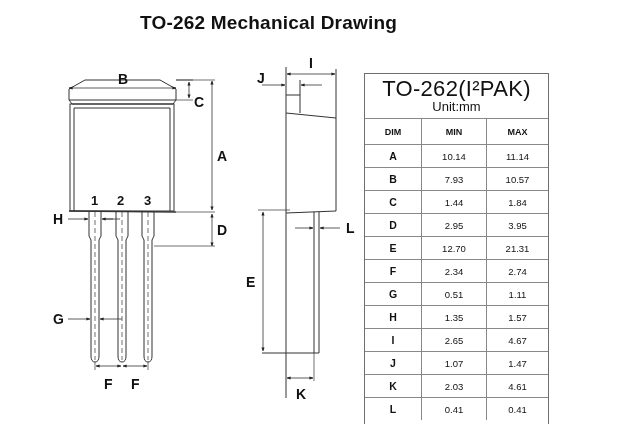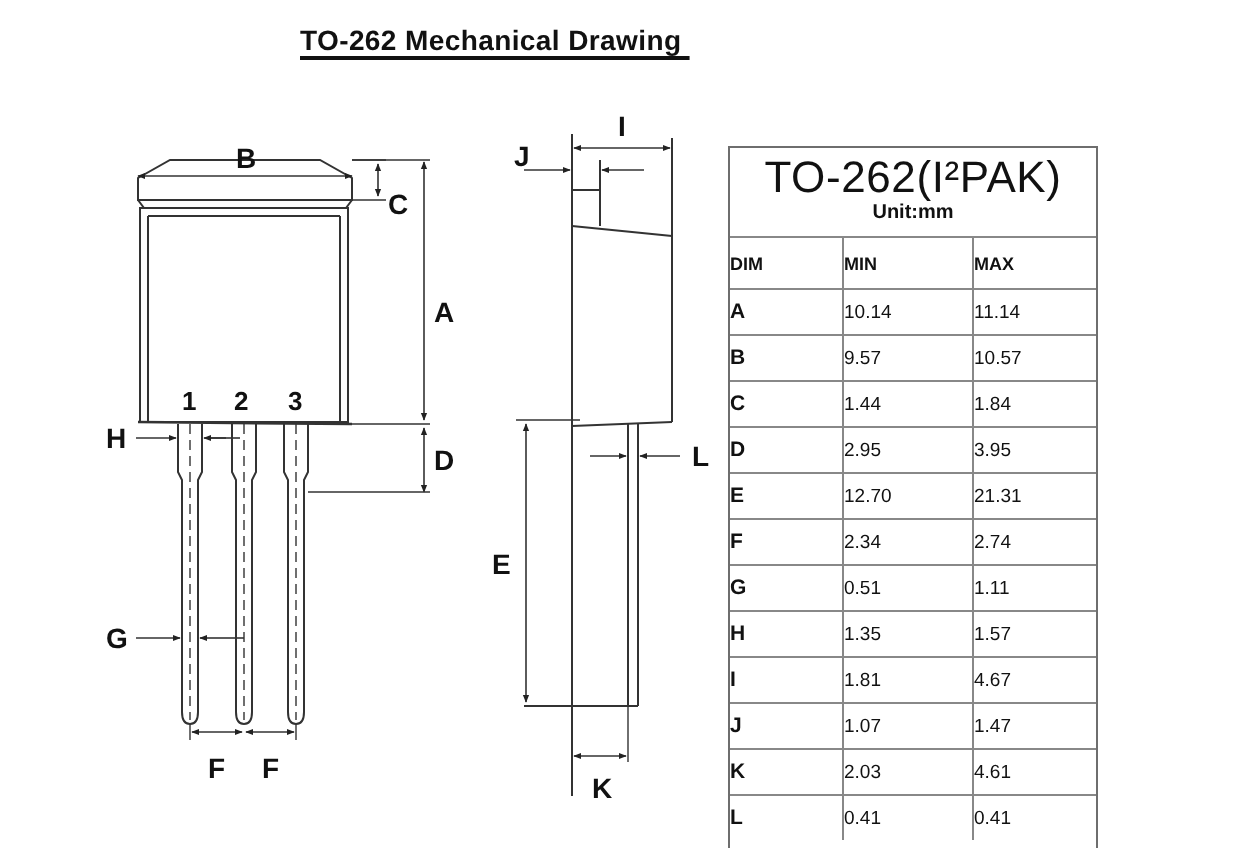--- a/index.html
+++ b/index.html
@@ -1,36 +1,36 @@
 <!DOCTYPE html>
 <html><head>
 <meta charset="utf-8">
 <style>
   html, body { margin: 0; padding: 0; background: #ffffff; }
   body { width: 617px; height: 424px; position: relative; overflow: hidden; font-family: "Liberation Sans", sans-serif; color: #111; }
   .title {
-    position: absolute; left: 150px; top: 12px; font-size: 14px; font-weight: bold;
-    text-decoration: underline; text-decoration-thickness: 2px; text-underline-offset: 3px;
+    position: absolute; left: 140px; top: 12px; font-size: 19px; font-weight: bold;
+    text-decoration-thickness: 2px; text-underline-offset: 3px;
     white-space: pre; letter-spacing: 0.2px;
   }
   svg.drawing { position: absolute; left: 0; top: 0; }
   svg text { font-family: "Liberation Sans", sans-serif; font-weight: bold; fill: #111; }
 
   .dimtable {
     position: absolute; left: 364px; top: 73px; width: 185px; height: 384px;
     border: 1.5px solid #6e6e6e; box-sizing: border-box; border-collapse: collapse;
   }
   .dimtable .hdr {
     height: 44px; border-bottom: 1px solid #888; text-align: center; position: relative;
   }
   .dimtable .pkg { font-size: 22px; font-weight: normal; padding-top: 3px; letter-spacing: 0.3px; line-height: 24px; }
-  .dimtable .unit { font-size: 10px; font-weight: bold; line-height: 12px; }
+  .dimtable .unit { font-size: 13px; font-weight: normal; line-height: 12px; }
   table.grid { width: 100%; border-collapse: collapse; table-layout: fixed; }
   table.grid td, table.grid th {
-    border: 1px solid #888; text-align: left; font-size: 9.5px; height: 22px; padding: 0; font-weight: normal;
+    border: 1px solid #888; text-align: center; font-size: 9.5px; height: 22px; padding: 0; font-weight: normal;
   }
   table.grid tr:last-child td { border-bottom: none; }
   table.grid td:first-child, table.grid th:first-child { border-left: none; width: 56px; }
   table.grid td:last-child, table.grid th:last-child { border-right: none; width: 61px; }
   table.grid th { font-weight: bold; font-size: 9px; height: 25px; border-top: none; }
   table.grid td.dim { font-weight: bold; font-size: 10.5px; }
 </style>
 </head>
 <body>
 
@@ -156,21 +156,21 @@
       <th>MIN</th>
       <th>MAX</th>
     </tr>
     <tr>
           <td class="dim">A</td>
           <td>10.14</td>
           <td>11.14</td>
         </tr>
     <tr>
           <td class="dim">B</td>
-          <td>9.57</td>
+          <td>7.93</td>
           <td>10.57</td>
         </tr>
     <tr>
           <td class="dim">C</td>
           <td>1.44</td>
           <td>1.84</td>
         </tr>
     <tr>
           <td class="dim">D</td>
           <td>2.95</td>
@@ -191,21 +191,21 @@
           <td>0.51</td>
           <td>1.11</td>
         </tr>
     <tr>
           <td class="dim">H</td>
           <td>1.35</td>
           <td>1.57</td>
         </tr>
     <tr>
           <td class="dim">I</td>
-          <td>1.81</td>
+          <td>2.65</td>
           <td>4.67</td>
         </tr>
     <tr>
           <td class="dim">J</td>
           <td>1.07</td>
           <td>1.47</td>
         </tr>
     <tr>
           <td class="dim">K</td>
           <td>2.03</td>

